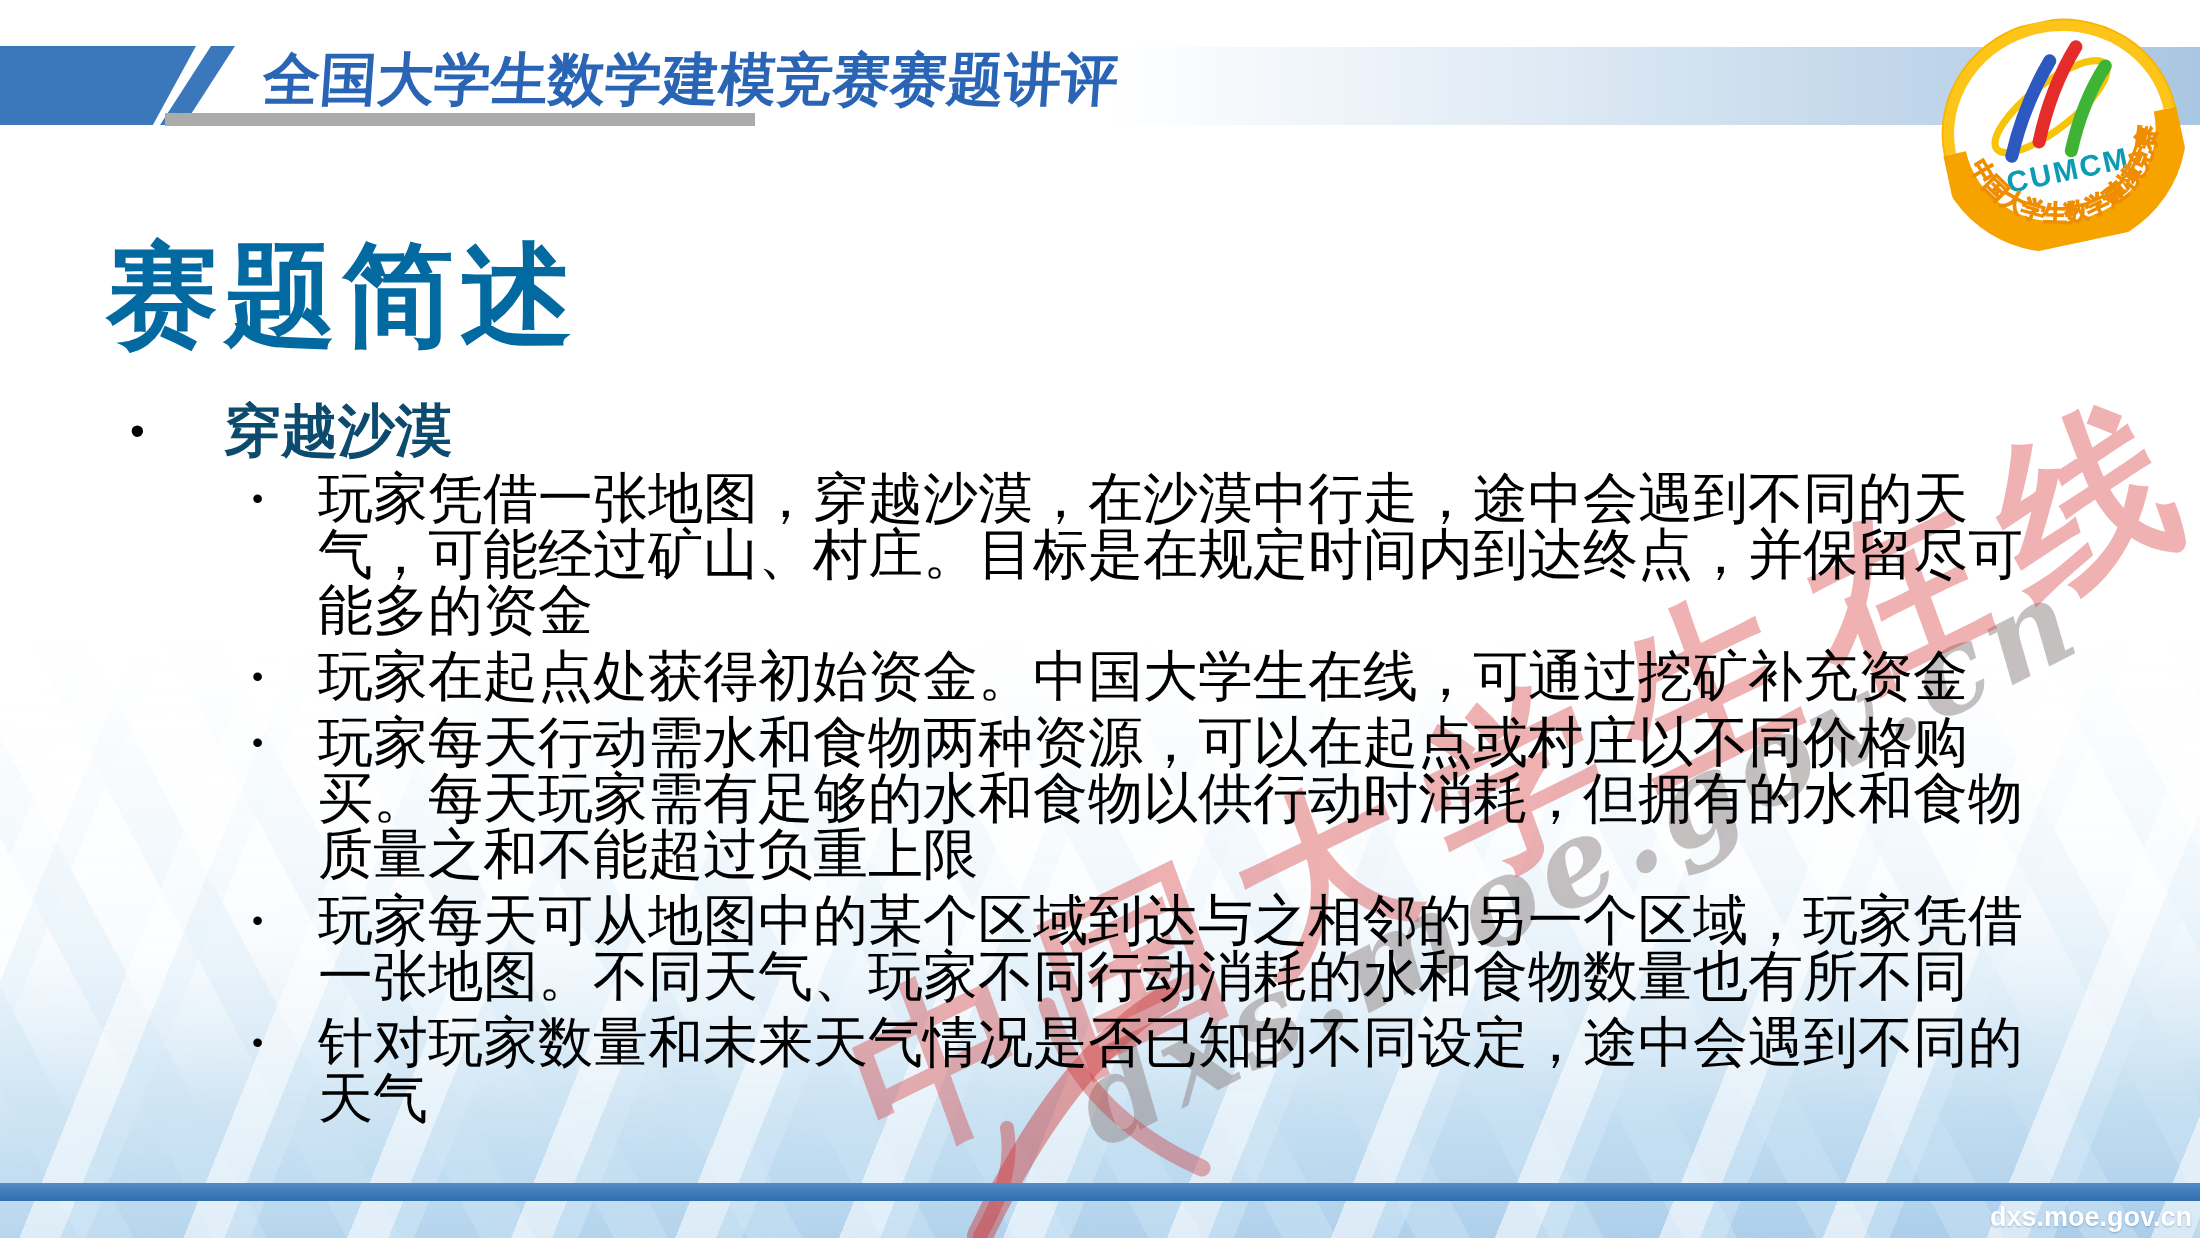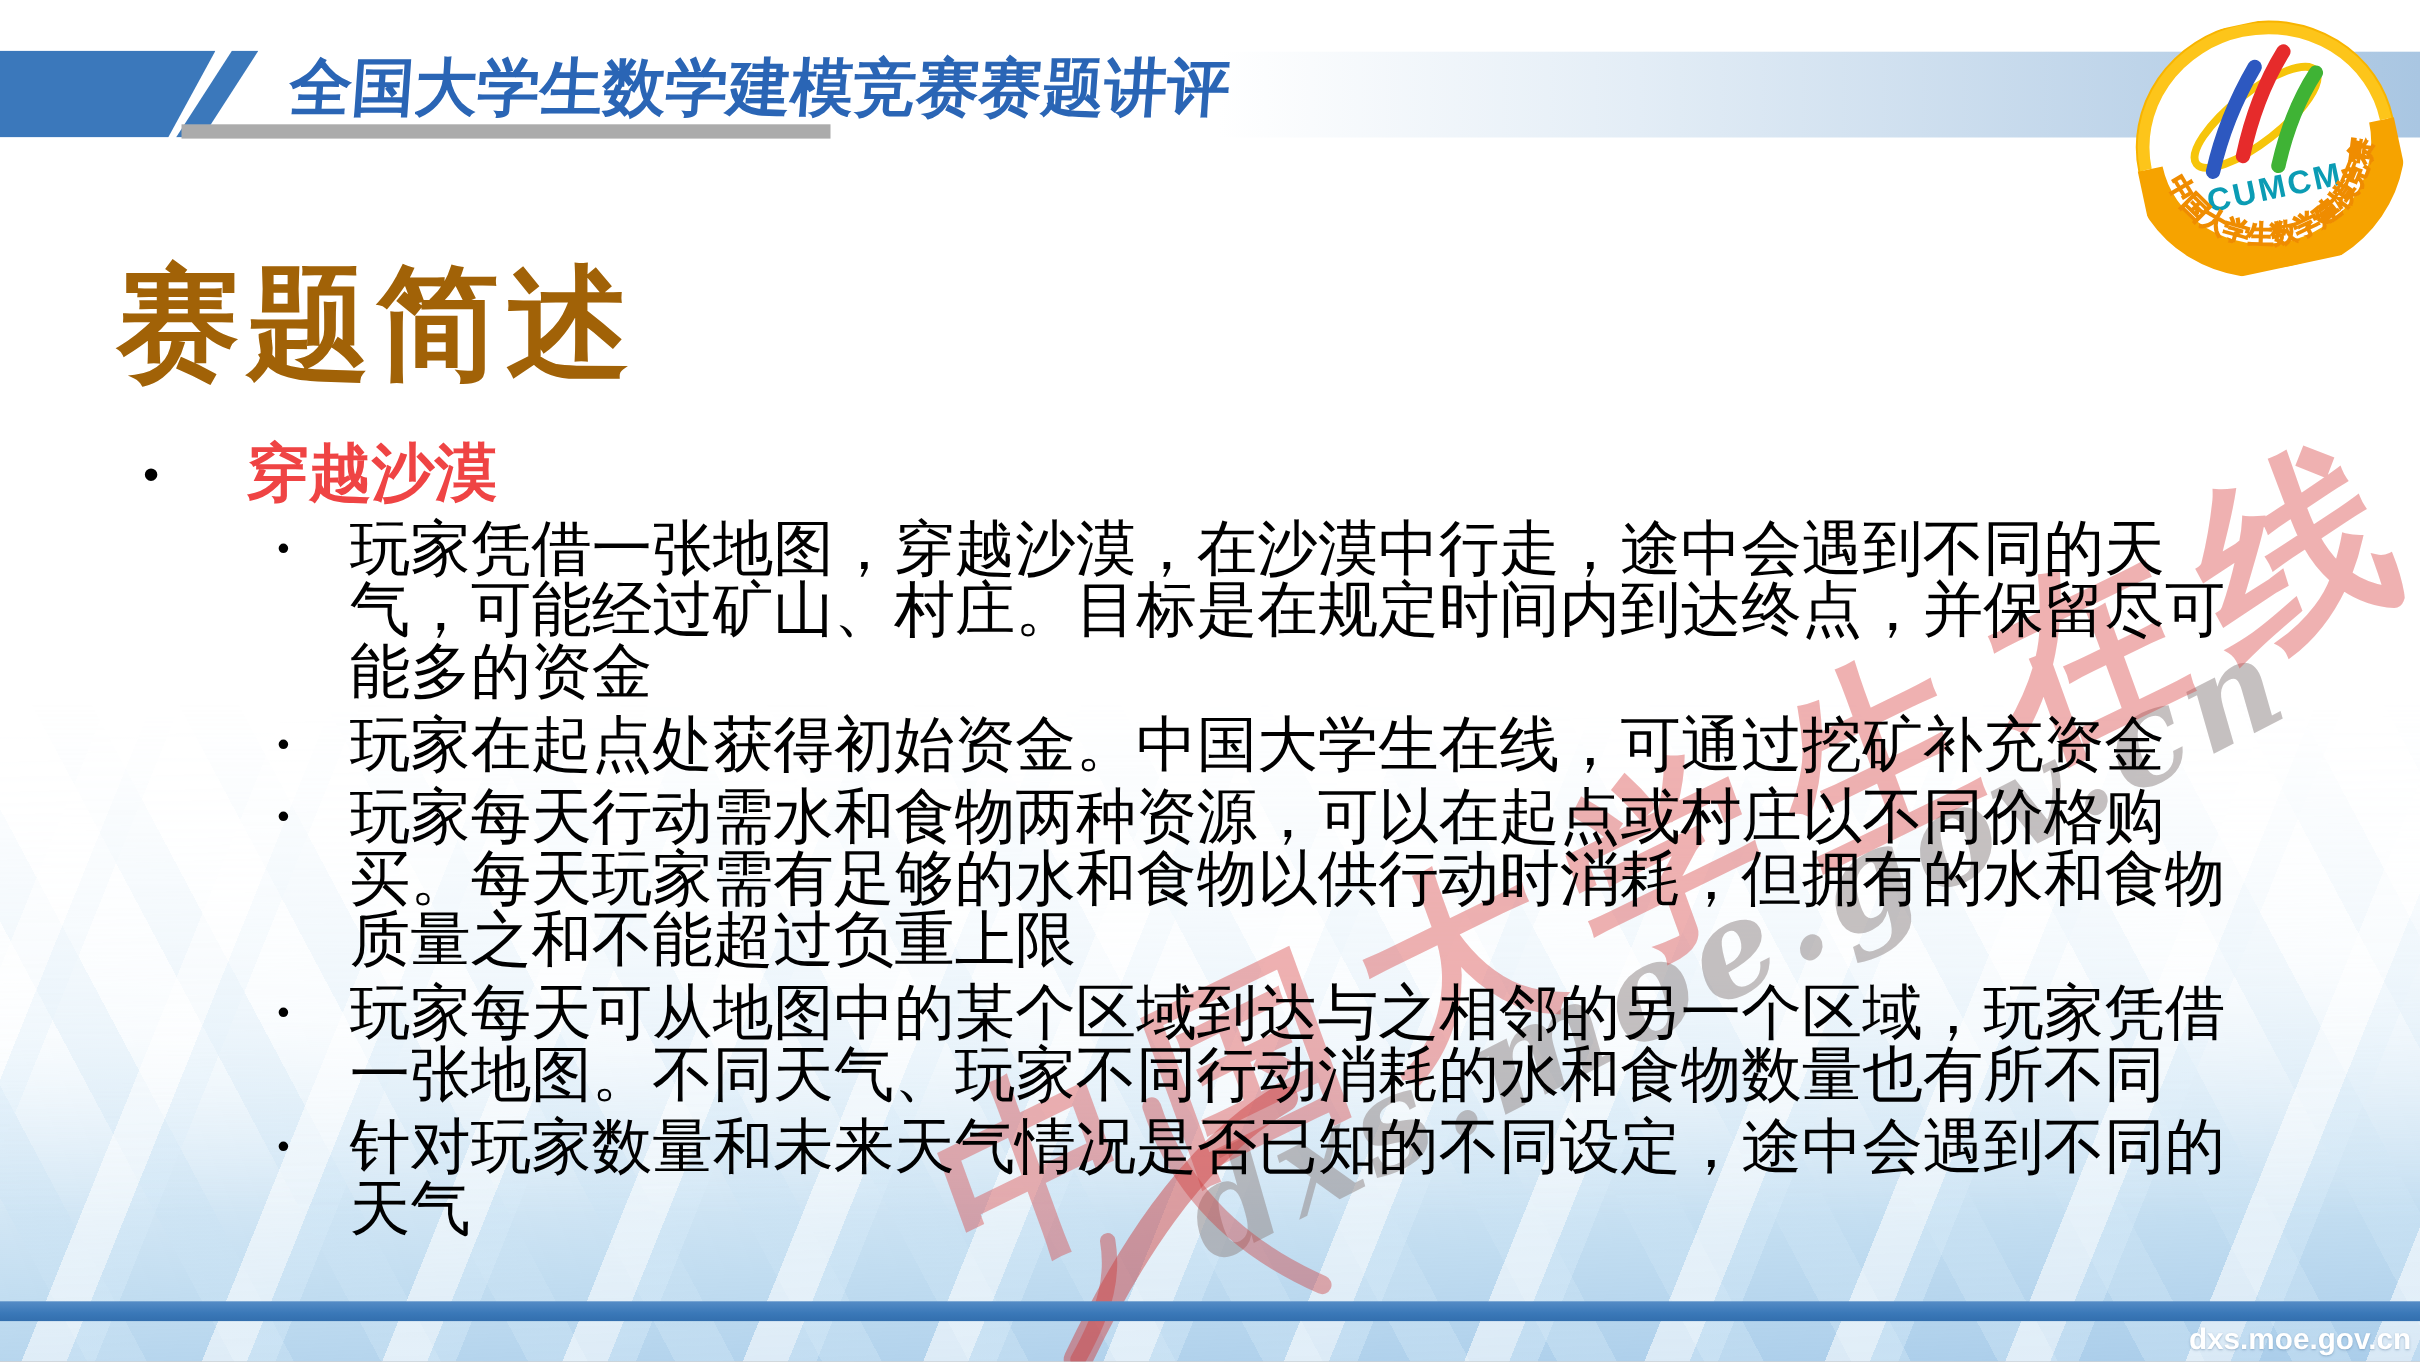--- a/index.html
+++ b/index.html
@@ -42,25 +42,25 @@
   .hdr-title{
     position:absolute;left:263px;top:42px;font-family:"Liberation Serif",serif;
     font-size:57px;font-weight:bold;color:#2a65b5;letter-spacing:0px;
     transform:skewX(-4deg);white-space:nowrap;
   }
   .logo{position:absolute;left:1941px;top:20px;transform:rotate(-12deg);}
   
   .page-title{
     position:absolute;left:106px;top:238px;margin:0;
     font-family:"Liberation Serif",serif;font-weight:bold;
-    font-size:112px;line-height:1.05;color:#a16207;letter-spacing:6px;white-space:nowrap;
+    font-size:112px;line-height:1.05;color:#0369a1;letter-spacing:6px;white-space:nowrap;
   }
   .l1{position:absolute;left:130px;top:398px;display:flex;align-items:flex-start;}
   .dot1{width:94px;font-size:42px;line-height:66px;color:#000;}
-  .l1text{font-size:57px;line-height:64px;font-weight:bold;color:#ef4444;white-space:nowrap;}
+  .l1text{font-size:57px;line-height:64px;font-weight:bold;color:#0c4a6e;white-space:nowrap;}
   .l2list{position:absolute;left:244px;top:470px;width:1800px;}
   .l2item{display:flex;align-items:flex-start;margin-bottom:10px;}
   .dot2{width:74px;font-size:32px;line-height:56px;color:#000;padding-left:8px;box-sizing:border-box;}
   .l2text{width:1715px;font-size:55px;line-height:56px;color:#000;
     text-align:left;overflow-wrap:break-word;}
   
   .footer-bar{position:absolute;left:0;top:1183px;width:2200px;height:18px;
     background:linear-gradient(180deg,#558cc6 0%,#3a78b8 60%,#336fae 100%);}
   .footer-url{position:absolute;right:8px;top:1202px;font-size:27px;font-weight:bold;color:#ffffff;
     text-shadow:0 1px 2px rgba(40,80,120,.35);}

